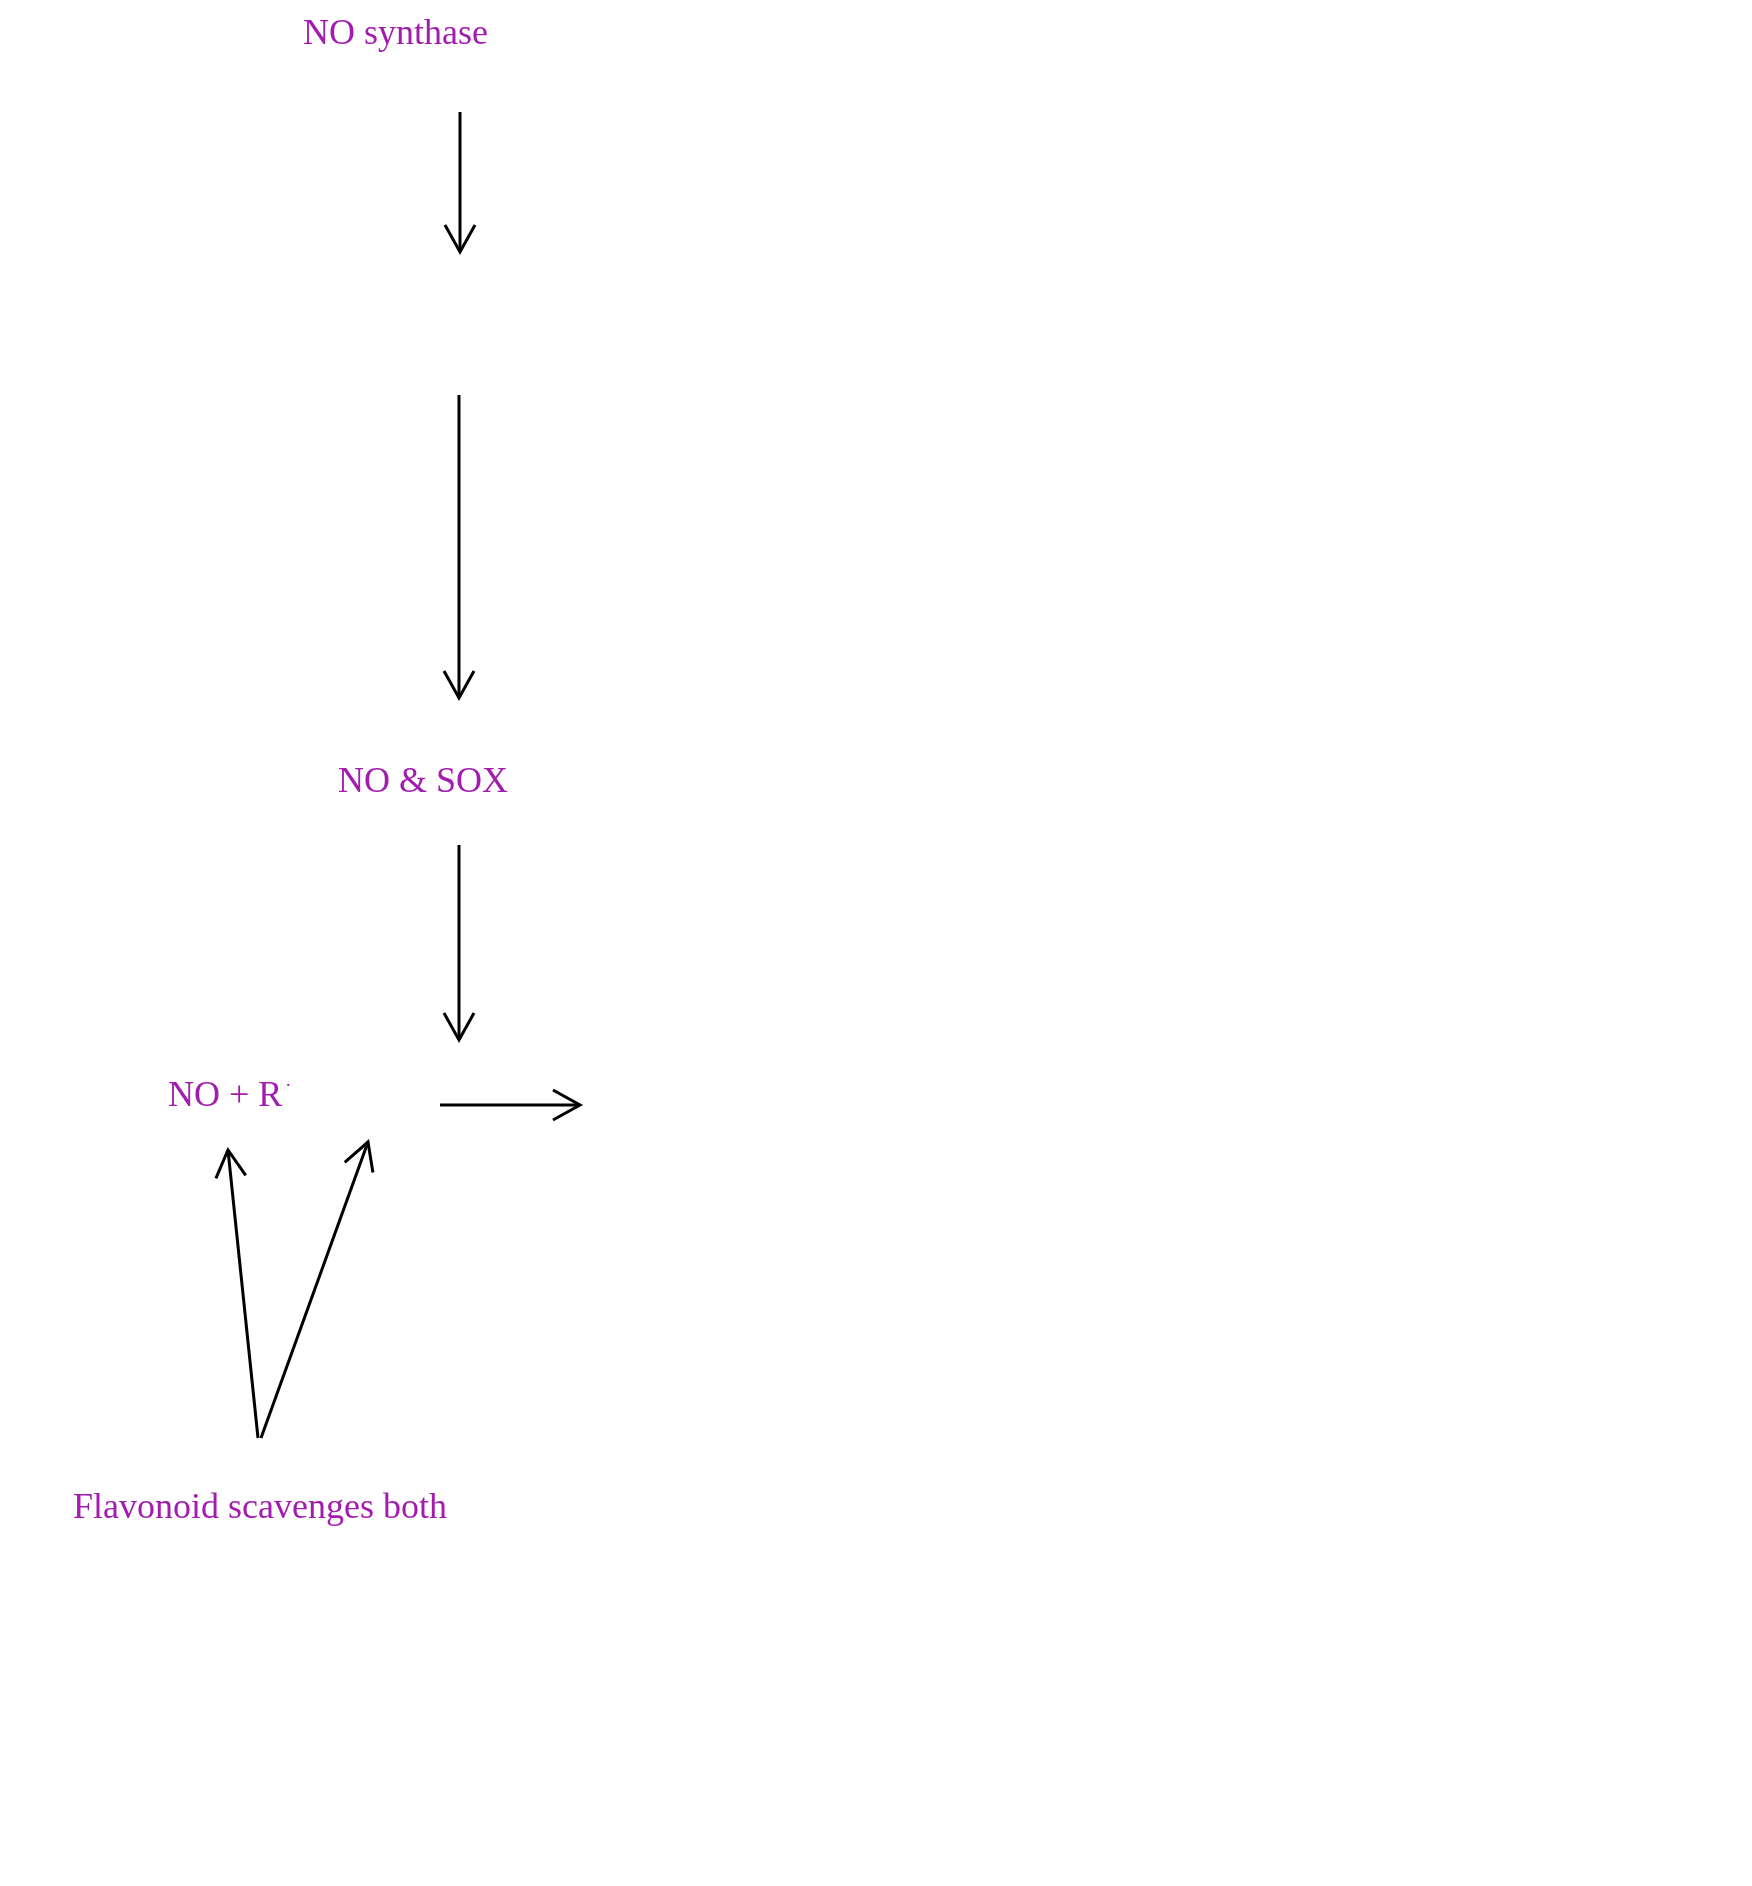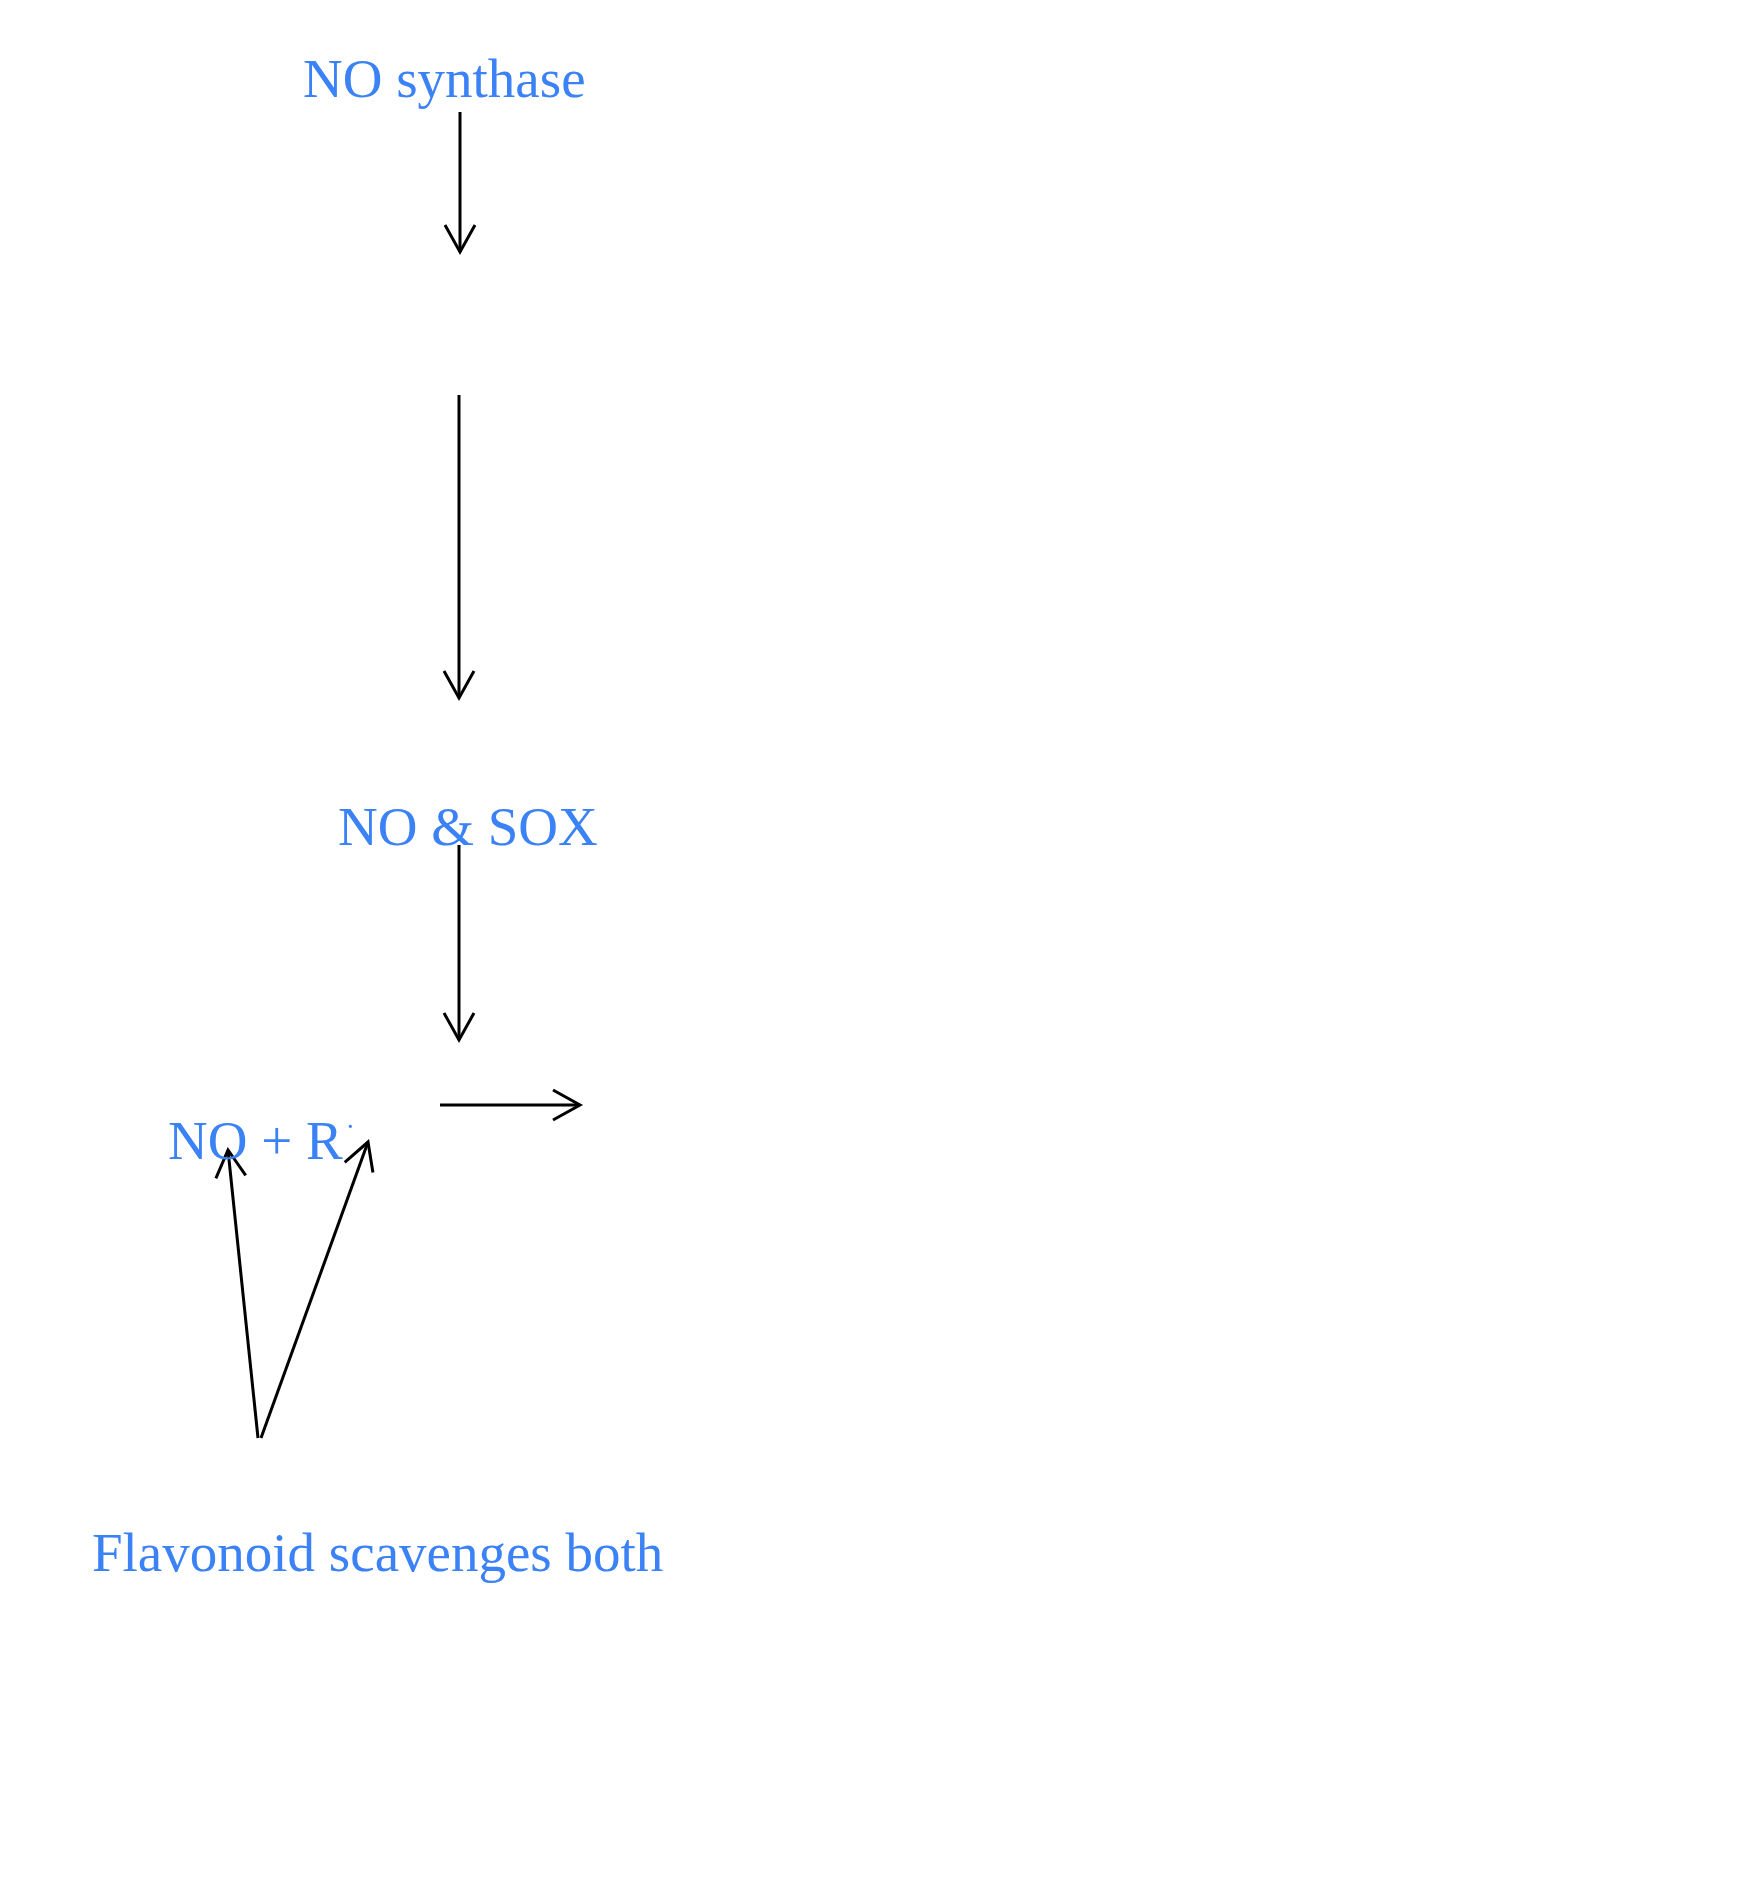--- a/index.html
+++ b/index.html
@@ -11,25 +11,24 @@
     position: relative;
     width: 1752px;
     height: 1886px;
     background: #ffffff;
     color: #000000;
     font-family: "Liberation Serif", "DejaVu Serif", serif;
     overflow: hidden;
   }
   .label {
     position: absolute;
-    font-size: 55px;
+    font-size: 36px;
     line-height: 1.15;
     white-space: nowrap;
-    color: #3b82f6;
-    margin-top: 35px;
+    color: #a21caf;
   }
   .radical {
     font-size: 0.5em;
     vertical-align: 0.85em;
     margin-left: 3px;
   }
   svg.arrows {
     position: absolute;
     left: 0;
     top: 0;
@@ -63,15 +62,15 @@
   </svg>
 
   <div class="label" style="left:303px; top:12px;">NO synthase</div>
 
 
   <div class="label" style="left:338px; top:760px;">NO &amp; SOX</div>
 
   <div class="label" style="left:168px; top:1074px;"><span>NO + R</span><span class="radical">·</span></div>
 
 
-  <div class="label" style="left:92px; top:1486px;text-align:center;">Flavonoid scavenges both</div>
+  <div class="label" style="left:73px; top:1486px;text-align:center;">Flavonoid scavenges both</div>
 
 </div>
 
 </body></html>

